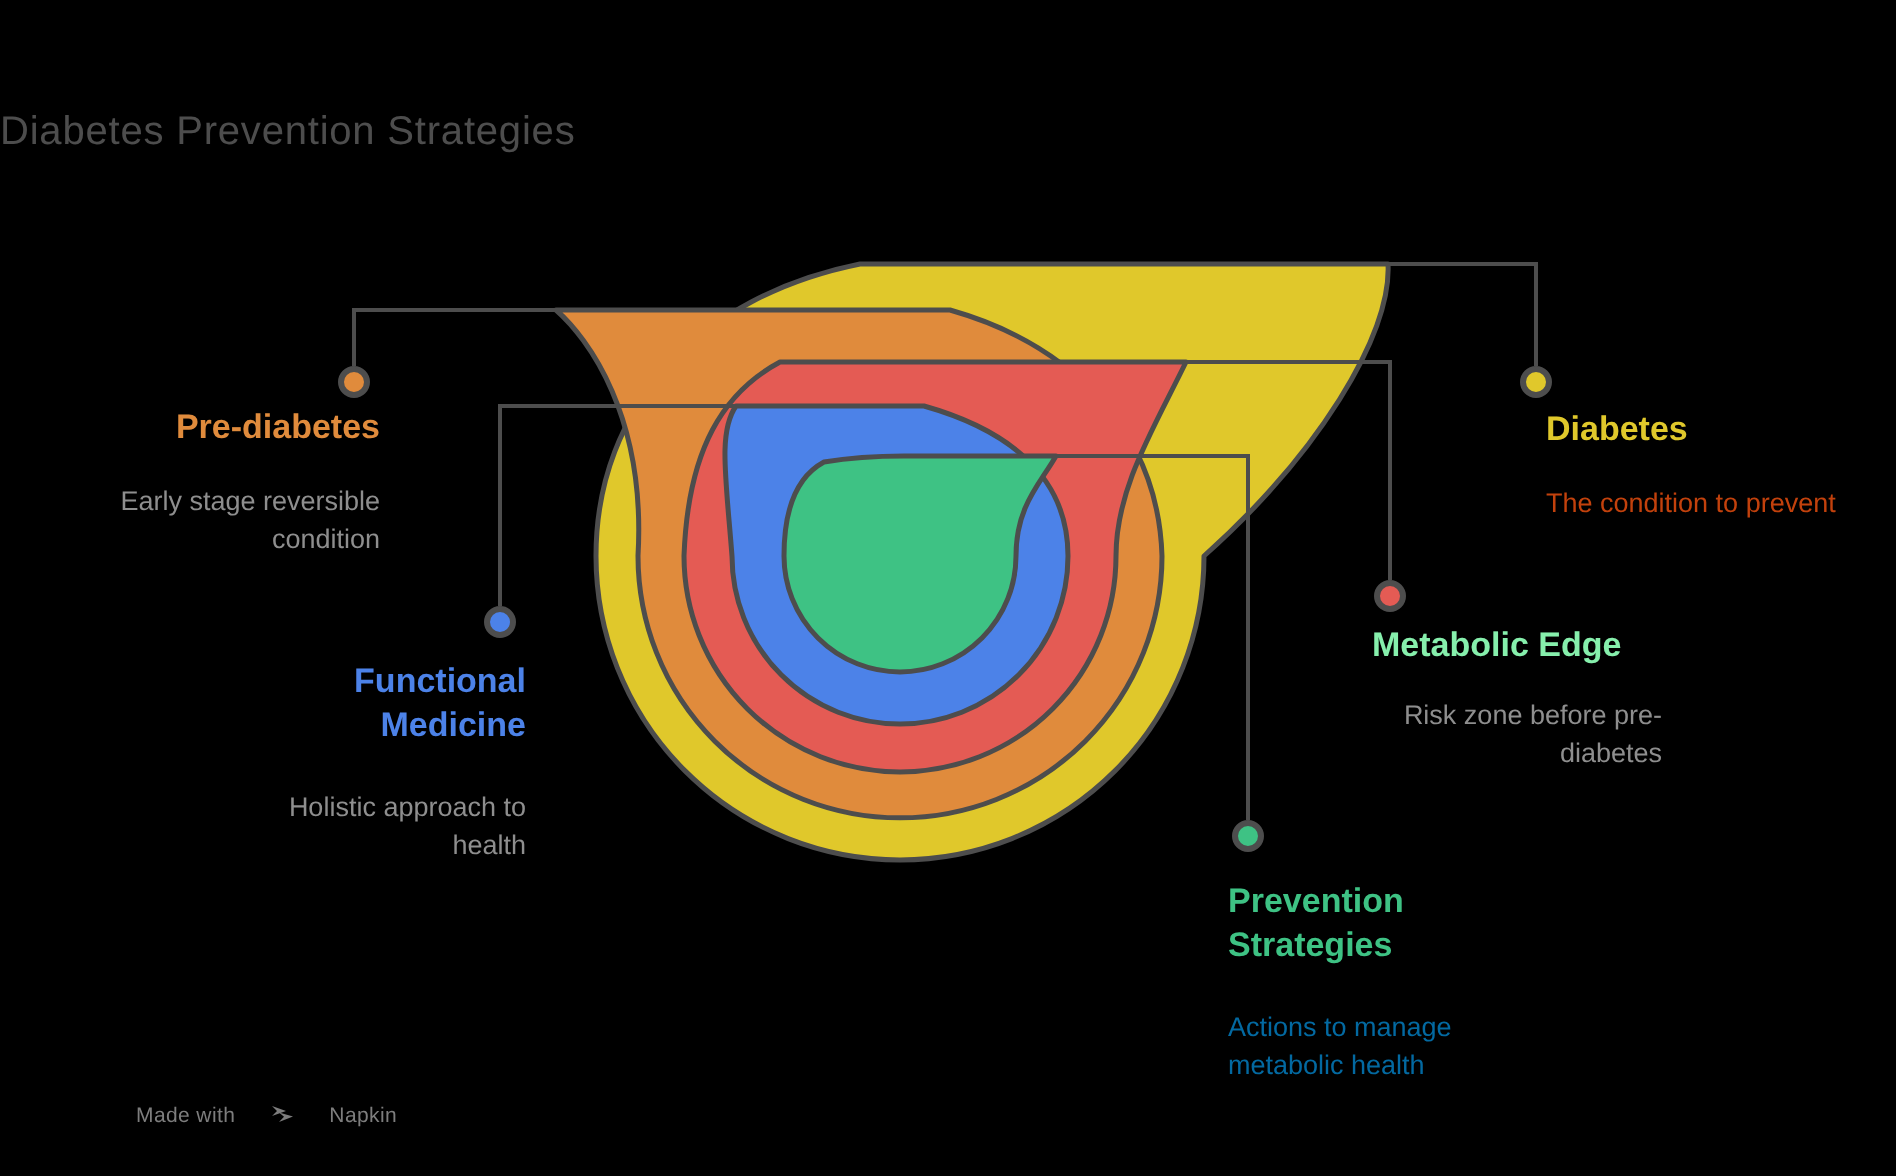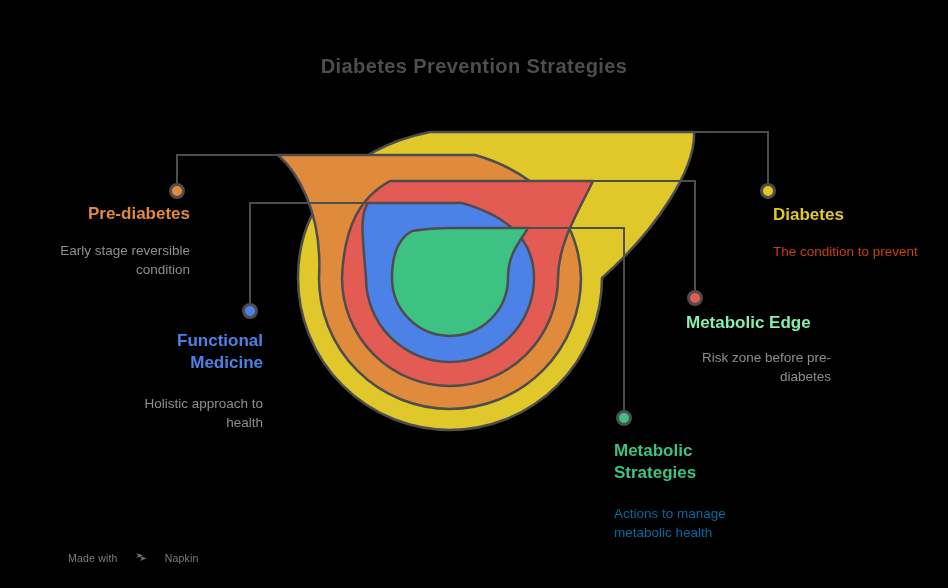--- a/index.html
+++ b/index.html
@@ -5,22 +5,22 @@
   html,body{margin:0;padding:0;background:#000;}
   .canvas{
     position:relative;width:948px;height:588px;background:#000;overflow:hidden;
     font-family:"Liberation Sans","DejaVu Sans",sans-serif;
   }
   .diagram-svg{position:absolute;left:0;top:0;}
   .diagram-svg path.layer{stroke:#4d4d4d;stroke-width:2.5;stroke-linejoin:round;}
   .diagram-svg path.connector{fill:none;stroke:#4d4d4d;stroke-width:2;}
   .diagram-svg circle.dot{stroke:#4d4d4d;stroke-width:3;}
   .page-title{
-    position:absolute;left:0;right:0;top:55px;text-align:center;
-    font-size:20px;font-weight:bold;letter-spacing:.4px;
+    position:absolute;left:0;right:0;top:55px;
+    font-size:20px;font-weight:normal;letter-spacing:.4px;
   }
   .label{position:absolute;}
   .label .label-title{font-size:17px;font-weight:bold;line-height:22px;margin:0;}
   .label .label-desc{font-size:13.5px;line-height:19px;margin:0;}
   .align-right{text-align:right;}
   .align-left{text-align:left;}
   .footer{
     position:absolute;left:28px;top:552px;display:flex;align-items:flex-start;gap:17px;
     font-size:10.5px;letter-spacing:.2px;padding-left:40px;
   }
@@ -68,21 +68,21 @@
     <p class="label-title" style="color: rgb(224, 200, 43);">Diabetes</p>
     <p class="label-desc" style="margin: 16px 0px 0px; color: #c2410c;">The condition to prevent</p>
   </div>
 
   <div class="label align-left" style="left:686px;top:312px;width:145px;">
     <p class="label-title" style="white-space: nowrap; color: #86efac;">Metabolic Edge</p>
     <p class="label-desc" style="margin: 14px 0px 0px; color: rgb(142, 142, 142); text-align: right;">Risk zone before pre-diabetes</p>
   </div>
 
   <div class="label align-left" style="left:614px;top:440px;width:124px;">
-    <p class="label-title" style="color: rgb(62, 194, 132);">Metabolic Strategies</p>
+    <p class="label-title" style="color: rgb(62, 194, 132);">Prevention Strategies</p>
     <p class="label-desc" style="margin: 20px 0px 0px; color: #0369a1;">Actions to manage metabolic health</p>
   </div>
 
   <div class="footer" style="color: rgb(125, 125, 125);">
     <span>Made with</span>
     <span class="nib-icon">
       <svg width="13" height="12" viewBox="0 0 13 12">
         <path d="M1,1 L8,3.5 L1,6 L3.5,3.5 Z M4.5,4.2 L11.5,6.2 L4.5,9 L7,6.4 Z" fill="#7d7d7d"></path>
       </svg>
     </span>

